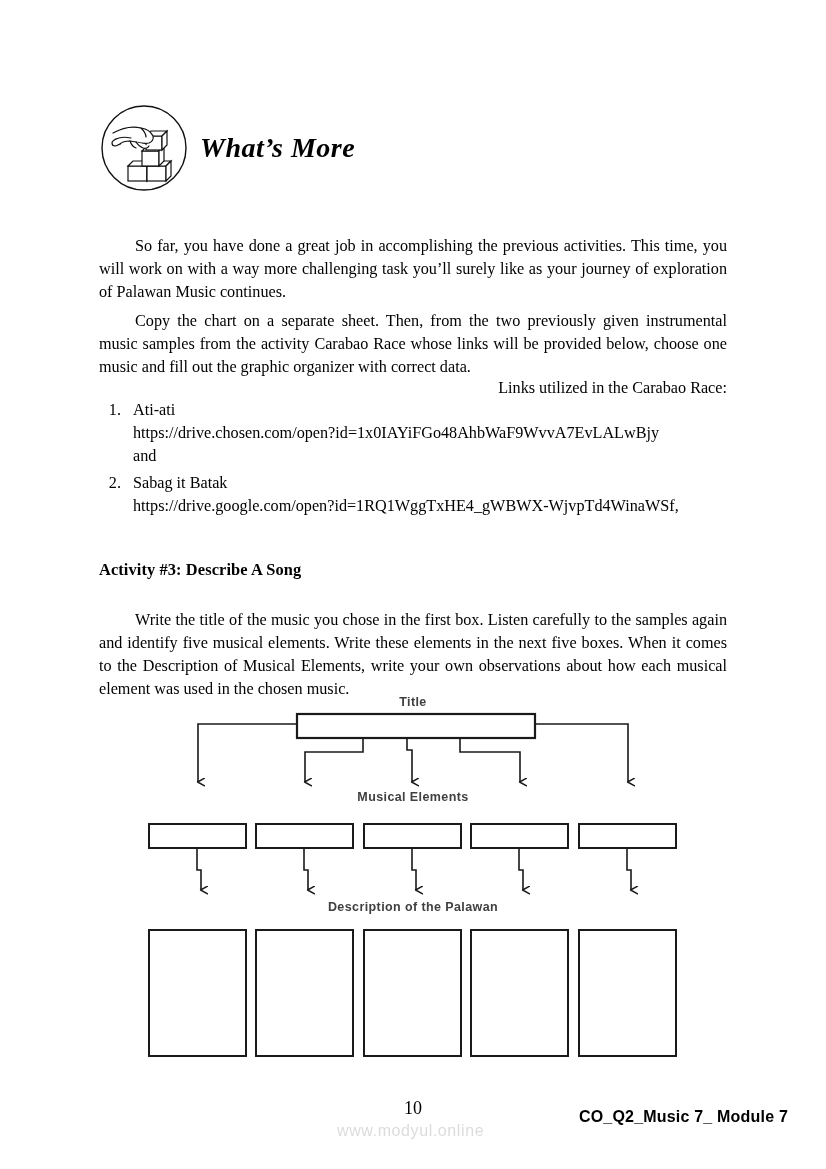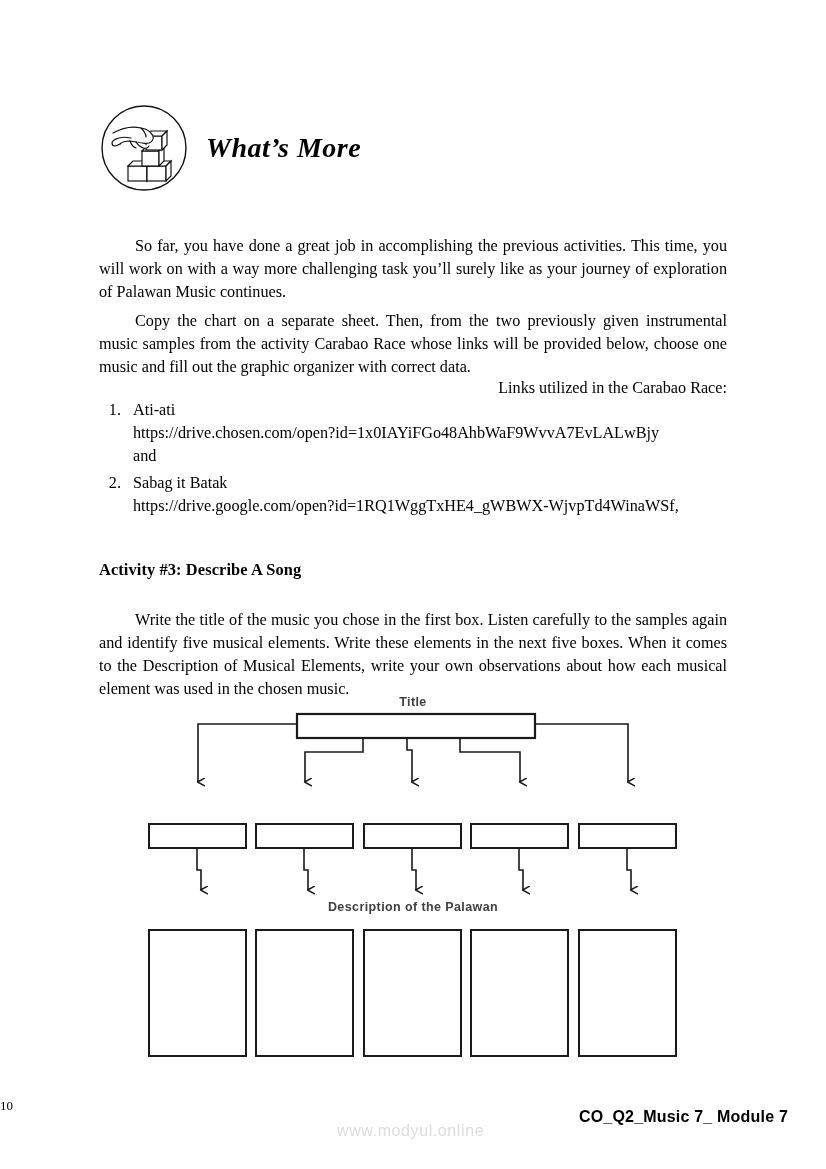--- a/index.html
+++ b/index.html
@@ -26,21 +26,21 @@
 
   
   .header {
     position: absolute;
     left: 100px;
     top: 98px;
     width: 640px;
     height: 100px;
     display: flex;
     align-items: center;
-    gap: 18px;
+    gap: 12px;
   }
   .badge-icon {
     width: 88px;
     height: 88px;
     flex: 0 0 88px;
     position: relative;
   }
   .badge-icon svg { display: block; }
   .header-title {
     font-family: "Liberation Serif", "DejaVu Serif", serif;
@@ -133,21 +133,22 @@
   #label-title  { left: 0; top: 5px;  width: 826px; text-align: center; }
   #label-elements { left: 0; top: 100px; width: 826px; text-align: center; }
   #label-description { left: 0; top: 210px; width: 826px; text-align: center; }
 
   
   .page-number {
     position: absolute;
     left: 0;
     top: 1098px;
     width: 826px;
-    font-size: 13px;
+    text-align: center;
+    font-size: 18px;
   }
   .footer-code {
     position: absolute;
     right: 38px;
     top: 1108px;
     font-family: "Liberation Sans", "DejaVu Sans", sans-serif;
     font-weight: bold;
     font-size: 16px;
     letter-spacing: 0.2px;
     white-space: nowrap;
@@ -230,20 +231,21 @@
   </ol>
 
   <div class="activity-heading">Activity #3: Describe A Song</div>
 
   <p class="body-text indent" id="para-3">Write the title of the music you chose in the first box. Listen carefully to the samples again and identify five musical elements. Write these elements in the next five boxes. When it comes to the Description of Musical Elements, write your own observations about how each musical element was used in the chosen music.</p>
 
   <div class="organizer">
 
     <div class="org-label" id="label-title">Title</div>
 
+    <div class="org-label" id="label-elements">Musical Elements</div>
 
     <div class="org-label" id="label-description">Description of the Palawan</div>
 
     <svg width="826" height="380" viewBox="0 0 826 380" xmlns="http://www.w3.org/2000/svg">
       <defs>
         <marker id="arrowhead" markerWidth="9" markerHeight="9" refX="4.2" refY="7.2" orient="auto" markerUnits="userSpaceOnUse">
           <path d="M0.4 0.6 L4.2 7.6 L8.0 0.6" fill="none" stroke="#1a1a1a" stroke-width="1.5" stroke-linecap="round" stroke-linejoin="round"></path>
         </marker>
       </defs>
 

